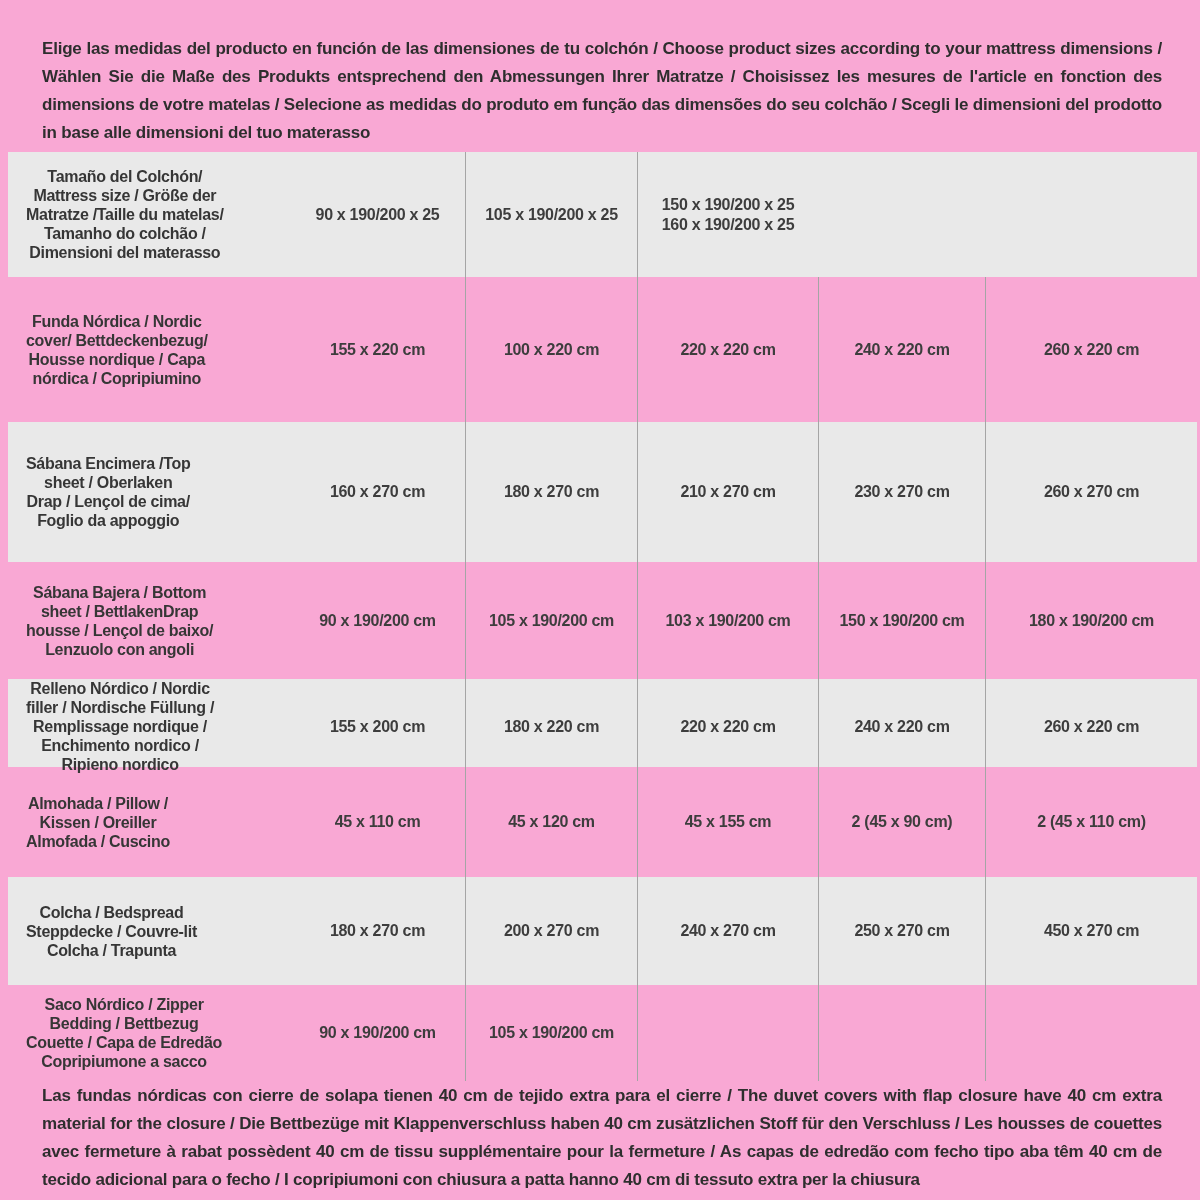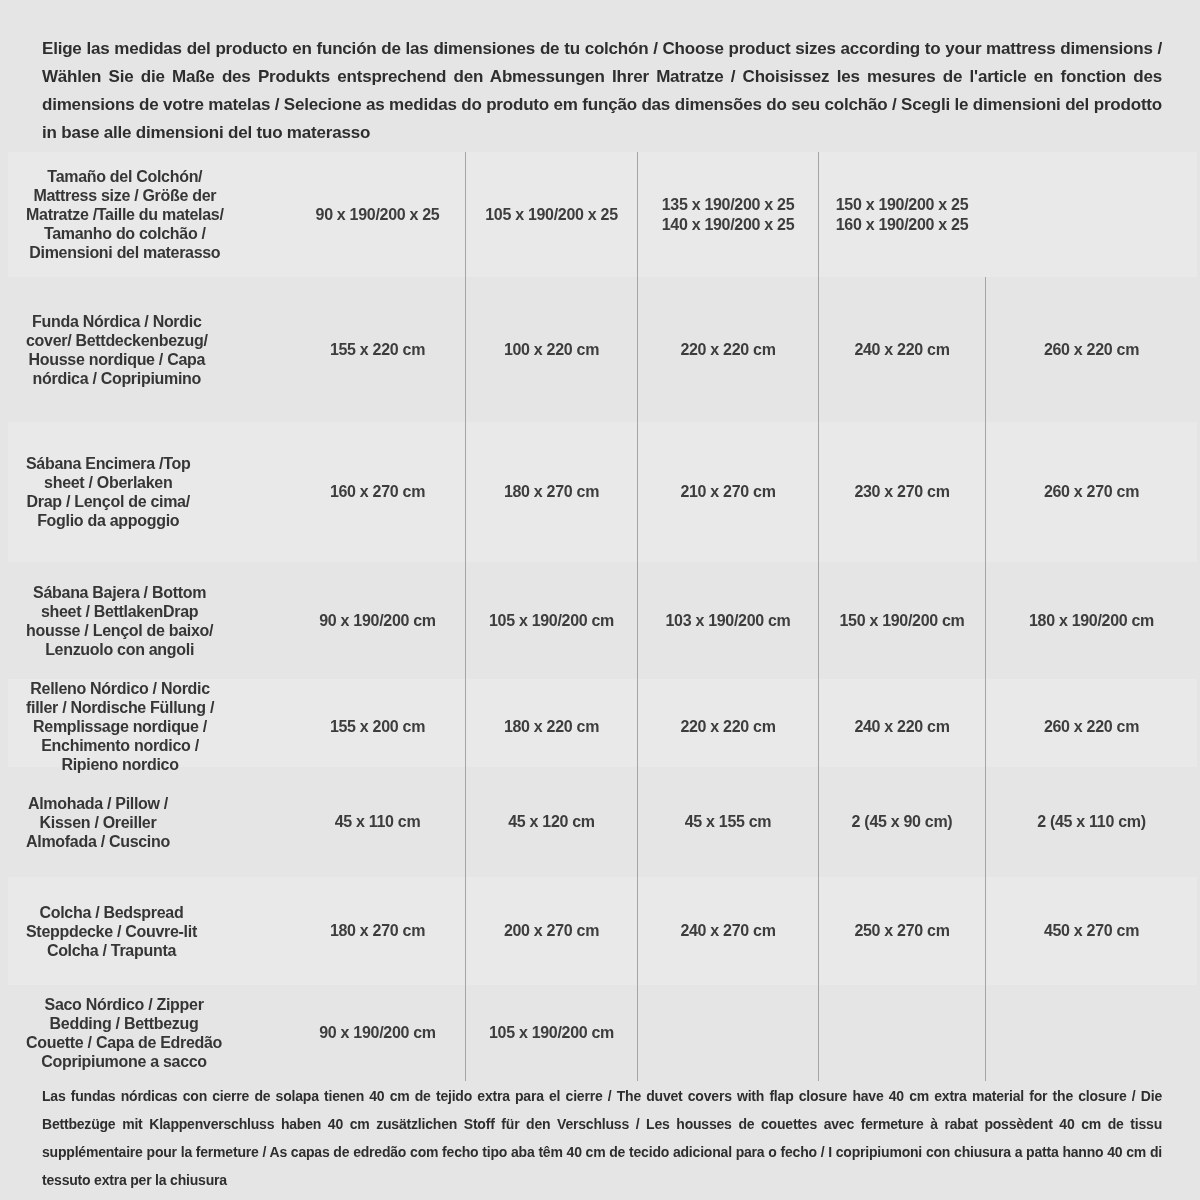--- a/index.html
+++ b/index.html
@@ -2,21 +2,21 @@
 <html><head>
 <meta charset="utf-8">
 <style>
   * { margin: 0; padding: 0; box-sizing: border-box; }
   html, body { background: #ffffff; }
   body {
     width: 1200px; height: 1200px; overflow: hidden;
     font-family: "Liberation Sans", sans-serif;
     color: #2f2f2f;
   }
-  .page { position: relative; width: 1200px; height: 1200px; background: #e5e5e5; }
+  .page { position: relative; width: 1200px; height: 1200px; background: #f9a8d4; }
 
   .intro-paragraph {
     position: absolute; top: 35px; left: 42px; width: 1120px;
     font-size: 17px; font-weight: bold; line-height: 28px;
     letter-spacing: -0.2px; text-align: justify; color: #2e2e2e;
   }
 
   .size-table { position: absolute; top: 152px; left: 8px; width: 1189px; }
 
   .trow {
@@ -34,43 +34,41 @@
   .cell.bordered { border-left: 1px solid #a5a5a5; }
 
   .label-cell {
     justify-content: flex-start; text-align: center;
     padding-left: 18px; padding-right: 6px;
     font-size: 16px; line-height: 19px; color: #363636;
   }
 
   .footer-paragraph {
     position: absolute; top: 1082px; left: 42px; width: 1120px;
-    font-size: 14px; font-weight: bold; line-height: 28px;
+    font-size: 17px; font-weight: bold; line-height: 28px;
     letter-spacing: -0.2px; text-align: justify; color: #2e2e2e;
   }
 </style>
 </head>
 <body>
 
 <div class="page">
 
   <p class="intro-paragraph">Elige las medidas del producto en función de las dimensiones de tu colchón / Choose product sizes according to your mattress dimensions / Wählen Sie die Maße des Produkts entsprechend den Abmessungen Ihrer Matratze / Choisissez les mesures de l'article en fonction des dimensions de votre matelas / Selecione as medidas do produto em função das dimensões do seu colchão / Scegli le dimensioni del prodotto in base alle dimensioni del tuo materasso</p>
 
   <div class="size-table">
 
     <div class="trow shaded" style="height:125px">
       <div class="cell label-cell">Tamaño del Colchón/
 Mattress size / Größe der
 Matratze /Taille du matelas/
 Tamanho do colchão /
 Dimensioni del materasso</div>
       <div class="cell">90 x 190/200 x 25</div>
       <div class="cell bordered">105 x 190/200 x 25</div>
-      <div class="cell bordered">135 x 190/200 x 25
-140 x 190/200 x 25</div>
       <div class="cell bordered">150 x 190/200 x 25
 160 x 190/200 x 25</div>
     </div>
 
     <div class="trow" style="height:145px">
       <div class="cell label-cell">Funda Nórdica /  Nordic
 cover/ Bettdeckenbezug/
 Housse nordique  / Capa
 nórdica / Copripiumino</div>
       <div class="cell">155 x 220 cm</div>

